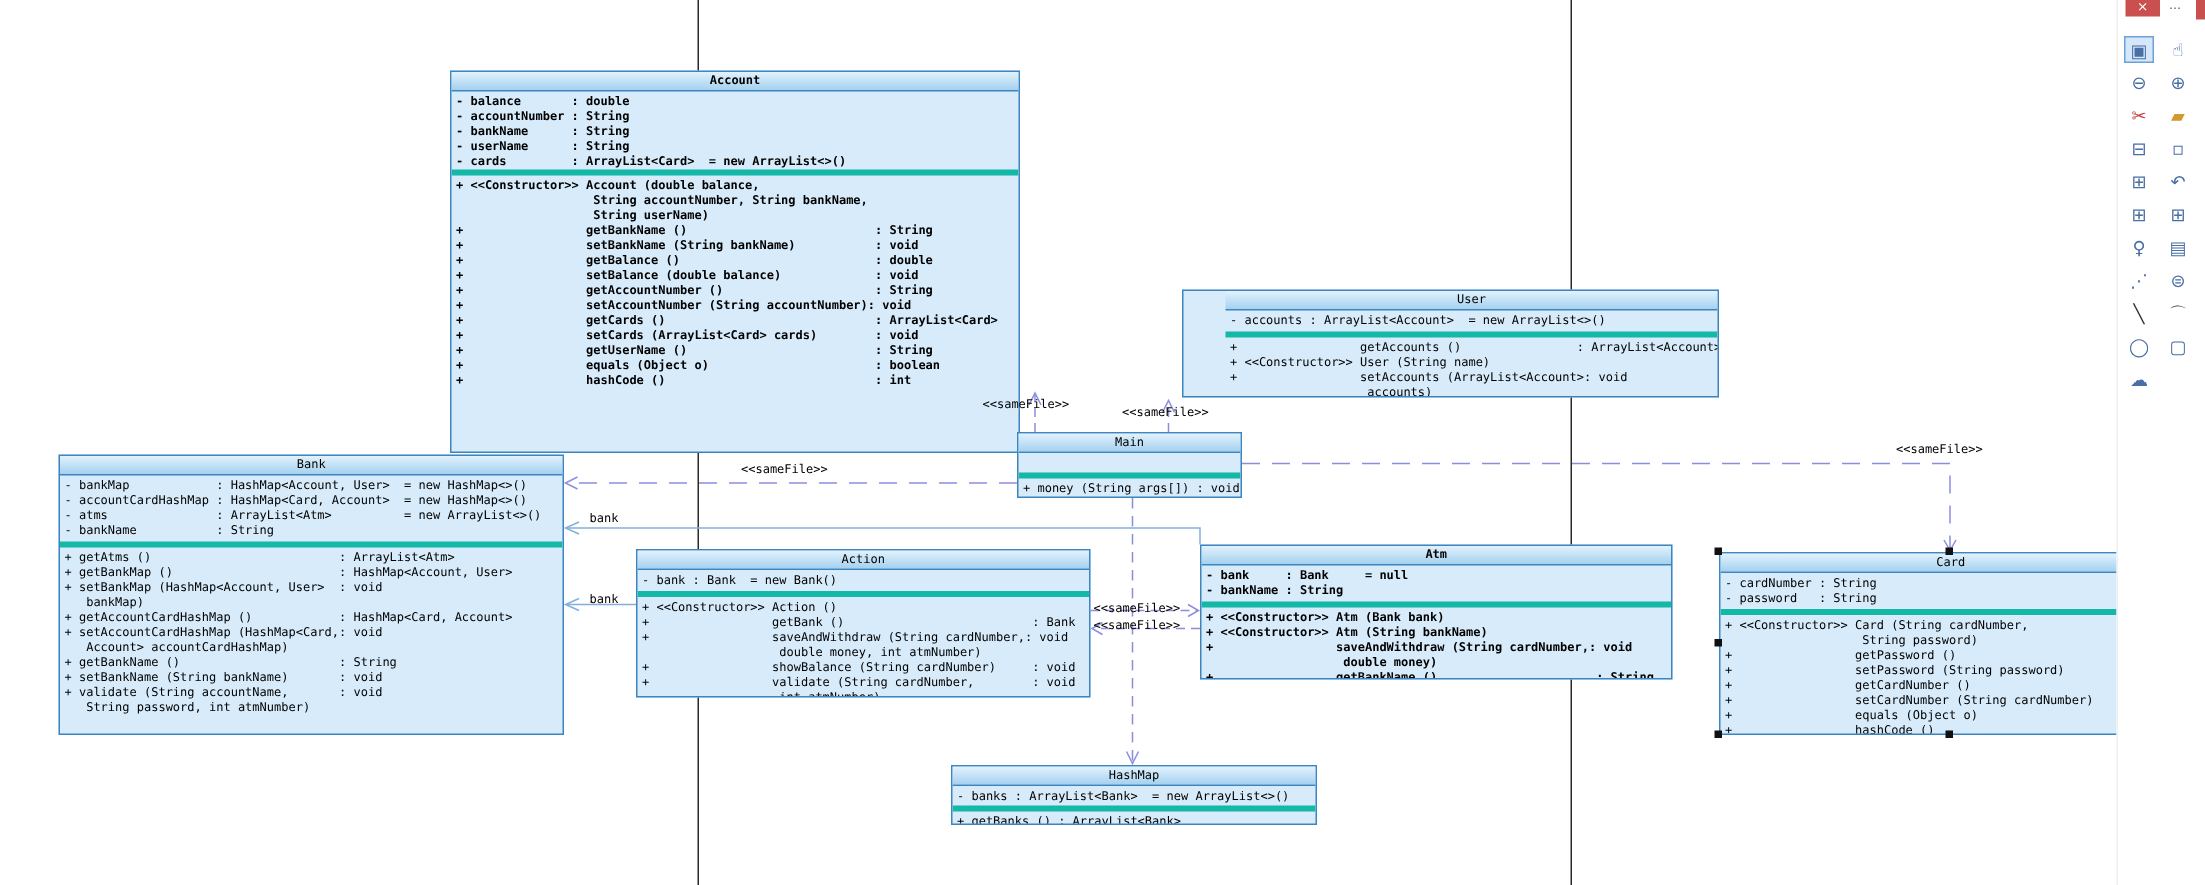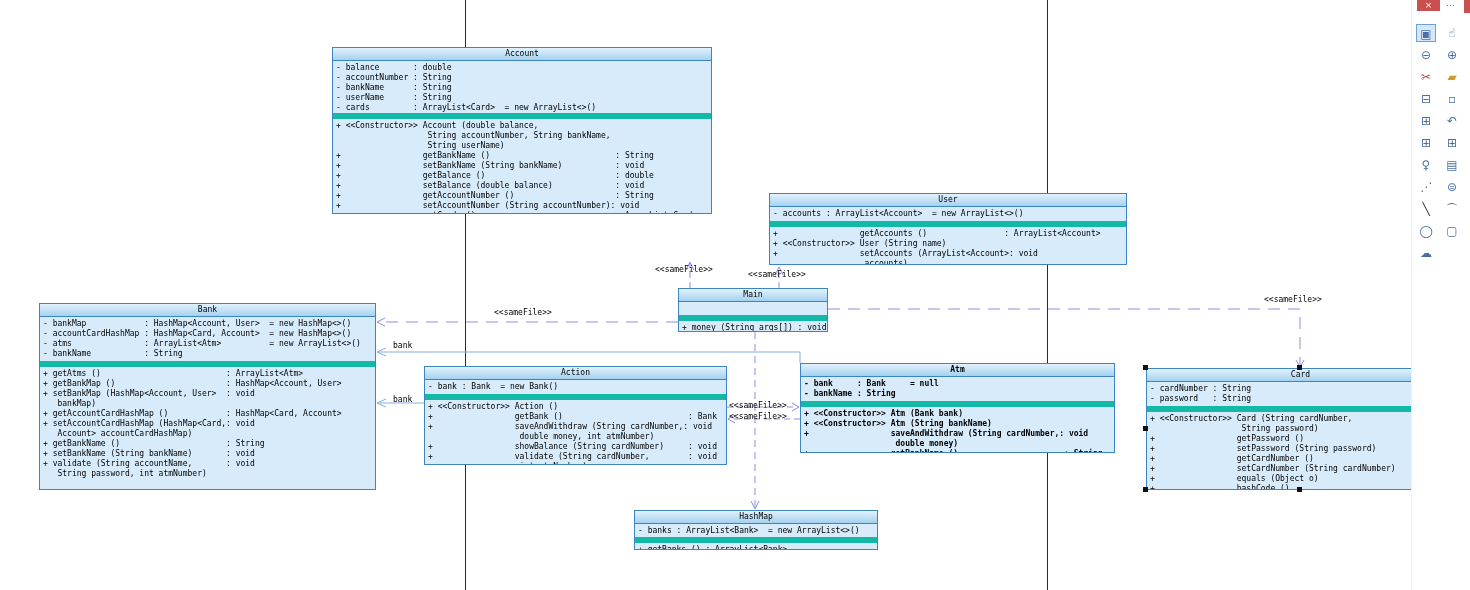--- a/index.html
+++ b/index.html
@@ -14,21 +14,21 @@
     position:absolute;z-index:2;border:1px solid #3c85c0;background:#d7ebfa;
     font:8px/10px "DejaVu Sans Mono",monospace;color:#000;box-sizing:border-box;
     overflow:hidden;
   }
   .uml .title{
     text-align:center;height:12px;line-height:12px;
     border-bottom:1px solid #3c85c0;
     background:linear-gradient(#e2f2fd,#a5d1ef);
     white-space:nowrap;overflow:hidden;
   }
-  .uml .attrs{border-bottom:6px solid #14b8a6;padding:2px 3px;white-space:pre;}
+  .uml .attrs{border-bottom:4px solid #14b8a6;padding:2px 3px;white-space:pre;}
   .uml .methods{padding:2px 3px;white-space:pre;}
   
   .clabel{
     position:absolute;z-index:4;font:8px/9px "DejaVu Sans Mono",monospace;color:#000;
     white-space:nowrap;
   }
   
   #connectors{position:absolute;left:0;top:0;z-index:3;pointer-events:none;}
   
   .handle{position:absolute;z-index:5;width:5px;height:5px;background:#111;}
@@ -51,21 +51,21 @@
   .tcell.red{color:#c04038;}
   .tcell.gold{color:#d09a30;}
   .tcell.dark{color:#333;}
 </style>
 </head>
 <body>
 
 <div class="pageline" style="left:465px;"></div>
 <div class="pageline" style="left:1047px;"></div>
 
-<div class="uml" style="left:332px;top:47px;width:380px;height:167px;">
+<div class="uml" style="left:300px;top:47px;width:380px;height:255px;font-weight:bold;">
   <div class="title">Account</div>
   <div class="attrs" style="height:48px;">- balance       : double
 - accountNumber : String
 - bankName      : String
 - userName      : String
 - cards         : ArrayList&lt;Card&gt;  = new ArrayList&lt;&gt;()</div>
   <div class="methods">+ &lt;&lt;Constructor&gt;&gt; Account (double balance,
                    String accountNumber, String bankName,
                    String userName)
 +                 getBankName ()                          : String
@@ -74,21 +74,21 @@
 +                 setBalance (double balance)             : void
 +                 getAccountNumber ()                     : String
 +                 setAccountNumber (String accountNumber): void
 +                 getCards ()                             : ArrayList&lt;Card&gt;
 +                 setCards (ArrayList&lt;Card&gt; cards)        : void
 +                 getUserName ()                          : String
 +                 equals (Object o)                       : boolean
 +                 hashCode ()                             : int</div>
 </div>
 
-<div class="uml" style="left:769px;top:193px;width:358px;height:72px;">
+<div class="uml" style="left:788px;top:193px;width:358px;height:72px;padding-left:28px;">
   <div class="title">User</div>
   <div class="attrs" style="height:10px;">- accounts : ArrayList&lt;Account&gt;  = new ArrayList&lt;&gt;()</div>
   <div class="methods">+                 getAccounts ()                : ArrayList&lt;Account&gt;
 + &lt;&lt;Constructor&gt;&gt; User (String name)
 +                 setAccounts (ArrayList&lt;Account&gt;: void
                    accounts)</div>
 </div>
 
 <div class="uml" style="left:678px;top:288px;width:150px;height:44px;">
   <div class="title">Main</div>

